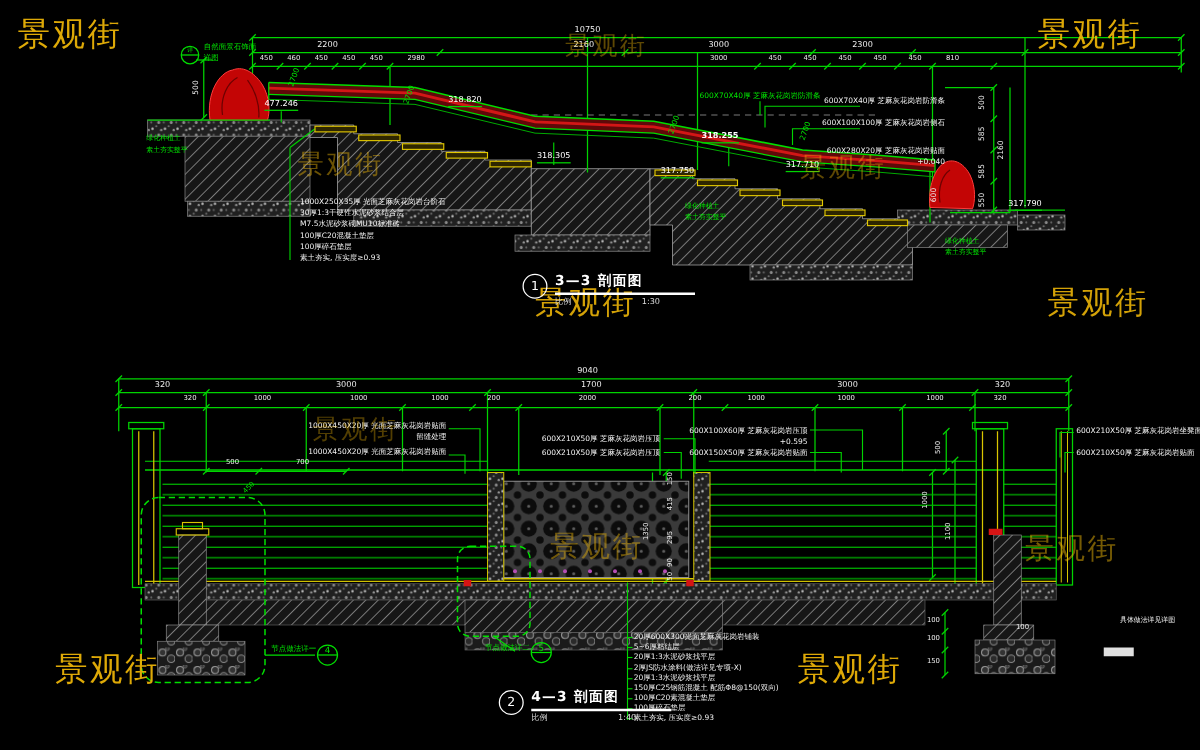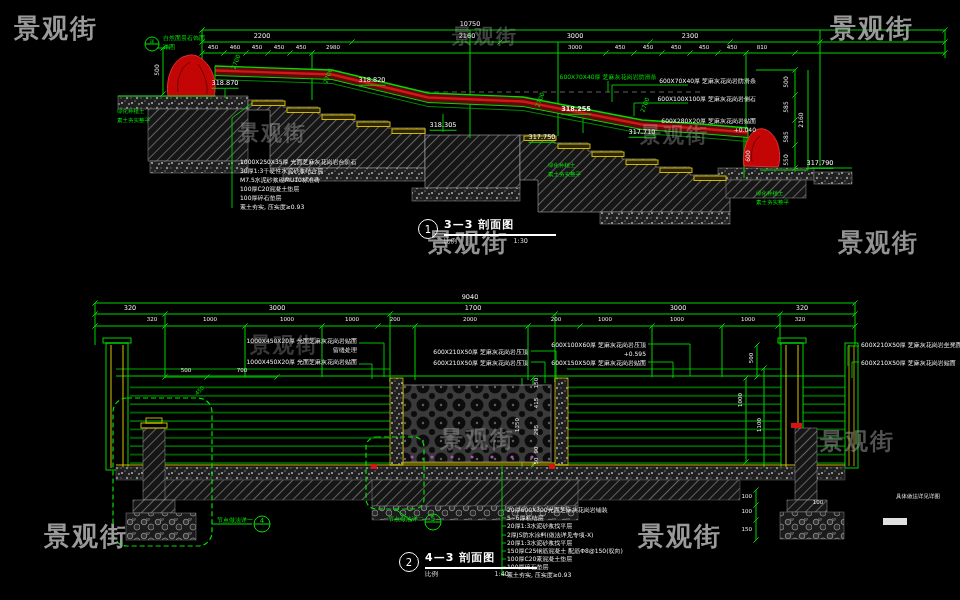--- a/index.html
+++ b/index.html
@@ -6,21 +6,21 @@
   .canvas{position:relative;width:960px;height:600px;background:#000;overflow:hidden;
           font-family:"DejaVu Sans",sans-serif;}
   .art{position:absolute;left:0;top:0;}
   .lbl{position:absolute;white-space:nowrap;line-height:1;transform-origin:center;
        font-family:"DejaVu Sans",sans-serif;}
   .c-dim{color:#ededed;}
   .c-ann{color:#f2f2f2;}
   .c-grn{color:#00e400;}
   .c-note{color:#efefef;}
   .c-elev{color:#ffffff;border-bottom:1px solid #00d400;padding-bottom:1px;}
-  .c-wm{color:#a3a3a3;font-weight:bold;font-family:"DejaVu Serif",serif;letter-spacing:2px;}
+  .c-wm{color:#eab308;font-weight:normal;font-family:"DejaVu Serif",serif;letter-spacing:2px;}
   .title{position:absolute;display:flex;align-items:flex-start;gap:6px;color:#fff;}
   .tbub{width:18px;height:18px;border:1.6px solid #fff;border-radius:50%;display:flex;
         align-items:center;justify-content:center;font-size:10px;flex:0 0 auto;margin-top:2px;}
   .tcol{display:flex;flex-direction:column;}
   .tname{font-size:11px;font-weight:bold;letter-spacing:1px;}
   .tline{height:2px;background:#fff;width:112px;margin:2px 0 1px 0;}
   .tsub{display:flex;justify-content:space-between;width:84px;font-size:6.5px;color:#ddd;}
 </style>
 </head>
 <body>
@@ -365,21 +365,21 @@
       <div class="lbl c-dim" style="left: 786px; top: 107px; font-size: 6px; transform: translate(-50%, -50%) rotate(-90deg);">585</div>
       <div class="lbl c-dim" style="left: 786px; top: 137px; font-size: 6px; transform: translate(-50%, -50%) rotate(-90deg);">585</div>
       <div class="lbl c-dim" style="left: 786px; top: 160px; font-size: 6px; transform: translate(-50%, -50%) rotate(-90deg);">550</div>
       <div class="lbl c-dim" style="left: 801px; top: 120px; font-size: 6px; transform: translate(-50%, -50%) rotate(-90deg);">2160</div>
       <div class="lbl c-grn" style="left: 236px; top: 62px; font-size: 6px; transform: translate(-50%, -50%) rotate(-70deg);">2700</div>
       <div class="lbl c-grn" style="left: 328px; top: 76px; font-size: 6px; transform: translate(-50%, -50%) rotate(-70deg);">2700</div>
       <div class="lbl c-grn" style="left: 540px; top: 100px; font-size: 6px; transform: translate(-50%, -50%) rotate(-70deg);">2700</div>
       <div class="lbl c-grn" style="left: 645px; top: 105px; font-size: 6px; transform: translate(-50%, -50%) rotate(-70deg);">2700</div>
       <div class="lbl c-dim" style="left: 157px; top: 70px; font-size: 6px; transform: translate(-50%, -50%) rotate(-90deg);">500</div>
       <div class="lbl c-dim" style="left: 748px; top: 156px; font-size: 6px; transform: translate(-50%, -50%) rotate(-90deg);">600</div>
-      <div class="lbl c-elev" style="left: 225px; top: 84px; font-size: 6.5px; transform: translate(-50%, -50%);">318.870</div>
+      <div class="lbl c-elev" style="left: 225px; top: 84px; font-size: 6.5px; transform: translate(-50%, -50%);">477.246</div>
       <div class="lbl c-elev" style="left: 372px; top: 81px; font-size: 6.5px; transform: translate(-50%, -50%);">318.820</div>
       <div class="lbl c-elev" style="left: 443px; top: 110px; font-size: 6.5px; transform: translate(-50%, -50%); margin-top: 16px;">318.305</div>
       <div class="lbl c-elev" style="left: 576px; top: 110px; font-size: 6.5px; transform: translate(-50%, -50%); font-weight: bold;">318.255</div>
       <div class="lbl c-elev" style="left: 542px; top: 138px; font-size: 6.5px; transform: translate(-50%, -50%);">317.750</div>
       <div class="lbl c-elev" style="left: 642px; top: 133px; font-size: 6.5px; transform: translate(-50%, -50%);">317.710</div>
       <div class="lbl c-elev" style="left: 820px; top: 164px; font-size: 6.5px; transform: translate(-50%, -50%);">317.790</div>
       <div class="lbl c-ann" style="left: 756px; top: 81px; font-size: 6px; transform: translate(-100%, -50%);">600X70X40厚 芝麻灰花岗岩防滑条</div>
       <div class="lbl c-ann" style="left: 756px; top: 99px; font-size: 6px; transform: translate(-100%, -50%);">600X100X100厚 芝麻灰花岗岩侧石</div>
       <div class="lbl c-ann" style="left: 756px; top: 121px; font-size: 6px; transform: translate(-100%, -50%);">600X280X20厚 芝麻灰花岗岩贴面</div>
       <div class="lbl c-ann" style="left: 756px; top: 130px; font-size: 6px; transform: translate(-100%, -50%);">+0.040</div>

